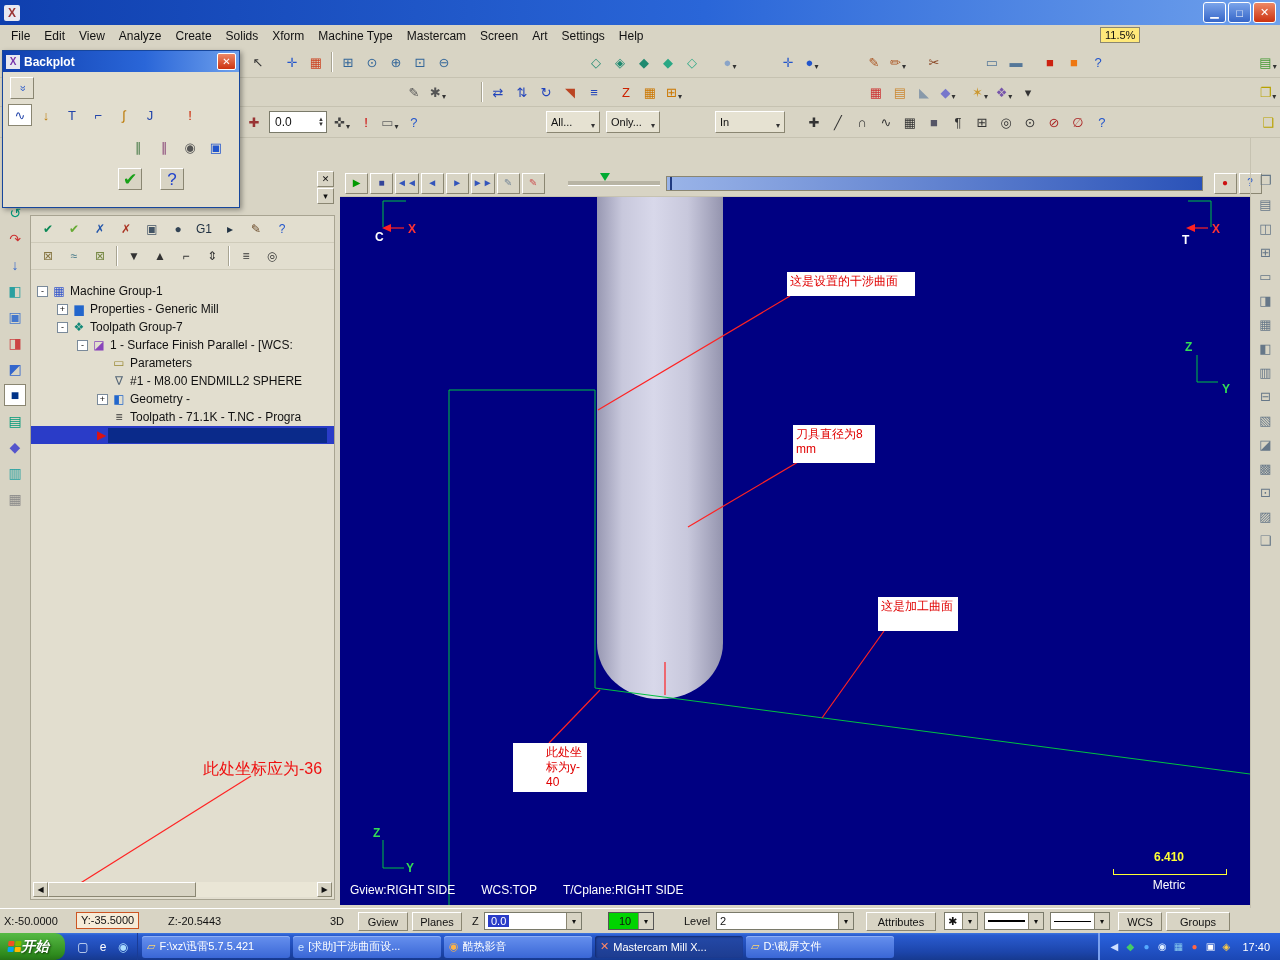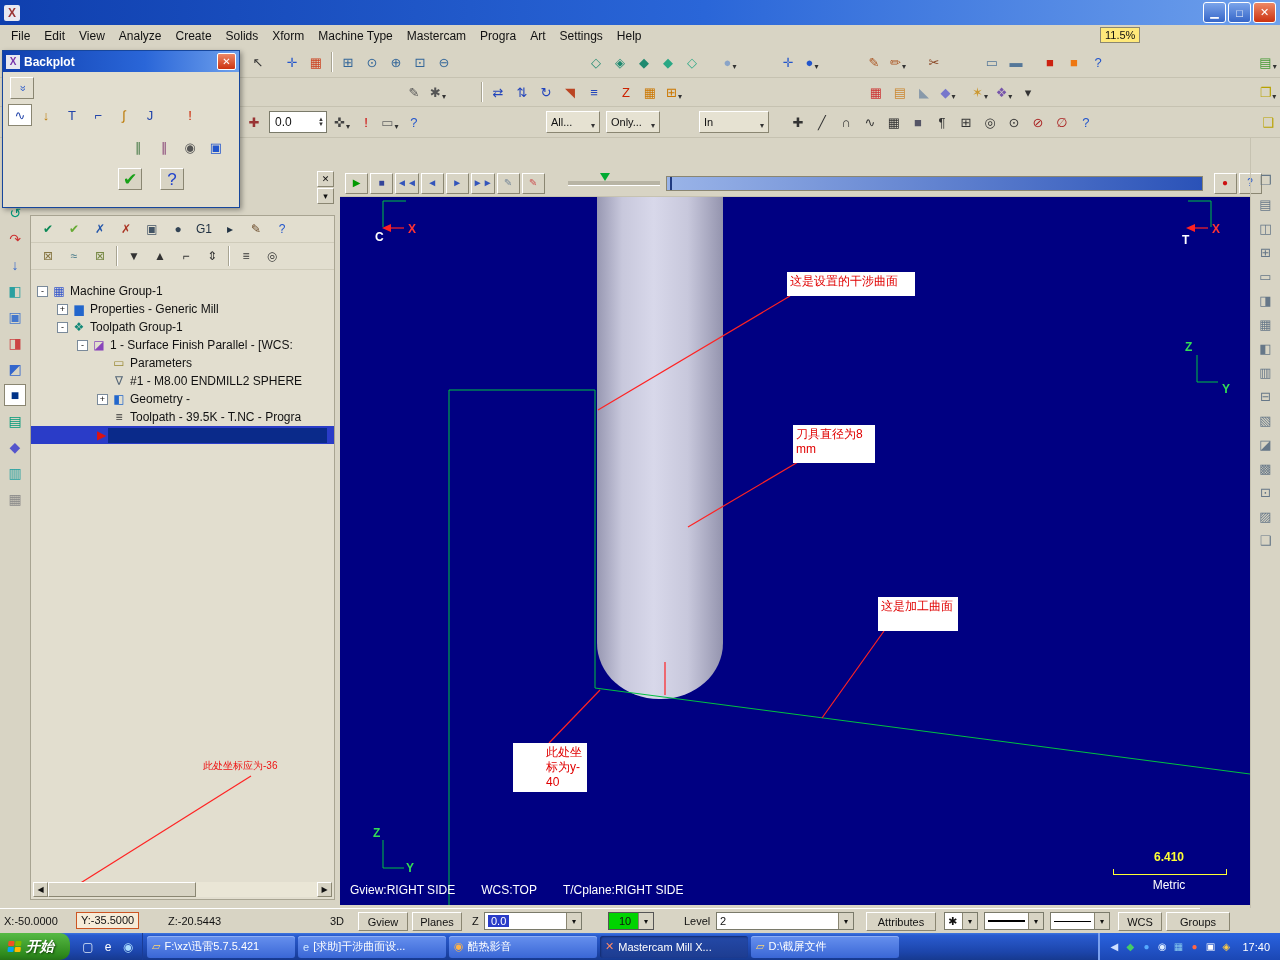--- a/index.html
+++ b/index.html
@@ -57,21 +57,21 @@
   .panel-tb{height:26px;display:flex;align-items:center;padding-left:4px;border-bottom:1px solid #cfcbba}
   .panel-tb .tb-btn{min-width:24px;height:22px;font-size:12px}
   .tree{padding-top:12px;font-size:12px}
   .tree-row{height:18px;display:flex;align-items:center;white-space:nowrap;overflow:hidden}
   .expander{width:11px;height:11px;border:1px solid #7a8a9a;background:#fff;font-size:9px;line-height:9px;
     text-align:center;margin-right:3px;flex:none;box-sizing:border-box}
   .expander.hidden{visibility:hidden}
   .tree-ico{width:16px;text-align:center;margin-right:3px;font-size:12px;flex:none}
   .sel-arrow{color:#dd1111;font-size:12px;margin-right:2px}
   .sel-bar{flex:1;height:15px;background:#0a2a8a;margin-right:4px}
-  .panel-note{position:absolute;left:172px;top:543px;color:#ee1111;font-size:10px;white-space:nowrap}
+  .panel-note{position:absolute;left:172px;top:543px;color:#ee1111;font-size:16px;white-space:nowrap}
   .panel-svg{position:absolute;left:0;top:0;width:303px;height:683px;pointer-events:none}
   .hscroll{position:absolute;left:2px;right:2px;bottom:2px;height:15px;background:#d0ccbc;display:flex;align-items:center}
   .hs-btn{width:15px;height:15px;background:#d8d4c4;border:1px solid;border-color:#fff #8a8672 #8a8672 #fff;
     font-size:8px;display:flex;align-items:center;justify-content:center;box-sizing:border-box}
   .hs-track{flex:1;height:15px;background:#eae6d6;position:relative}
   .hs-thumb{position:absolute;left:0;top:0;width:55%;height:15px;background:#d8d4c4;
     border:1px solid;border-color:#fff #8a8672 #8a8672 #fff;box-sizing:border-box}
   .panel-x{position:absolute;left:317px;top:33px;width:15px;height:14px;background:#d8d4c4;
     border:1px solid;border-color:#fff #8a8672 #8a8672 #fff;font-size:9px;display:flex;align-items:center;justify-content:center}
   .panel-pin{top:50px}
@@ -134,21 +134,21 @@
   .sel{background:#2a3cc8;color:#fff;padding:0 3px}
   .dd2{width:14px;height:100%;background:#d8d4c4;border-left:1px solid #8a8672;font-size:8px;
     display:flex;align-items:center;justify-content:center;flex:none}
   .sb-grid{position:absolute;left:608px;top:3px;width:46px;height:18px;background:#00d400;border:1px solid #555;
     display:flex;align-items:center;justify-content:space-between;padding-left:10px;box-sizing:border-box}
   .hline{flex:1;height:0;border-top:2px solid #000;margin-right:3px}
   .hline.thin{border-top-width:1px}
   
   .taskbar{position:absolute;top:933px;left:0;width:1280px;height:27px;display:flex;align-items:stretch;
     background:linear-gradient(180deg,#3f77e0 0%,#2a5cd0 8%,#1c45ab 70%,#16398f 100%);z-index:40}
-  .start-btn{display:flex;align-items:center;gap:5px;padding:0 16px 0 8px;color:#fff;font-style:italic;
+  .start-btn{display:flex;align-items:center;padding:0 16px 0 8px;color:#fff;font-style:italic;
     font-weight:bold;font-size:14px;text-shadow:1px 1px 2px #14400a;border-radius:0 10px 10px 0;
     background:linear-gradient(180deg,#57ba45,#2e8a1d 80%,#257317)}
   .win-flag{display:grid;grid-template-columns:6px 6px;grid-gap:1px;transform:skewX(-6deg)}
   .win-flag i{width:6px;height:5px;display:block;border-radius:1px}
   .wf1{background:#f25022}.wf2{background:#7fba00}.wf3{background:#00a4ef}.wf4{background:#ffb900}
   .quick{display:flex;align-items:center;padding:0 4px;border-right:1px solid #1a3c96;margin-left:4px}
   .quick .tb-btn{min-width:18px;border:none;background:transparent;font-size:12px}
   .tasks{display:flex;align-items:center;gap:3px;padding:2px 4px;flex:1;min-width:0}
   .task{width:148px;height:22px;border-radius:3px;background:linear-gradient(180deg,#6690ee,#3a67d6);
     box-shadow:inset 0 1px 0 #8fb0f4;display:flex;align-items:center;gap:4px;padding:0 5px;color:#fff;
@@ -176,21 +176,21 @@
 <div class="menubar">
     <span class="menu-item">File</span>
     <span class="menu-item">Edit</span>
     <span class="menu-item">View</span>
     <span class="menu-item">Analyze</span>
     <span class="menu-item">Create</span>
     <span class="menu-item">Solids</span>
     <span class="menu-item">Xform</span>
     <span class="menu-item">Machine Type</span>
     <span class="menu-item">Mastercam</span>
-    <span class="menu-item">Progra</span>
+    <span class="menu-item">Screen</span>
     <span class="menu-item">Art</span>
     <span class="menu-item">Settings</span>
     <span class="menu-item">Help</span>
   </div>
 
 <div class="toolbar row1">
   <span class="inline">
       <span class="tb-btn">
         <span class="glyph" style="color: rgb(51, 51, 51);">↖</span>
       </span>
@@ -387,21 +387,21 @@
       </span>
     </span>
   <span class="tb-select" style="margin-left:120px">
     <span>All...</span>
       <span class="dd">▾</span>
   </span>
   <span class="tb-select">
     <span>Only...</span>
       <span class="dd">▾</span>
   </span>
-  <span class="tb-select" style="margin-left:36px;min-width:60px">
+  <span class="tb-select" style="margin-left:52px;min-width:60px">
     <span>In</span>
       <span class="dd">▾</span>
   </span>
   <span class="inline" style="margin-left:14px">
       <span class="tb-btn">
         <span class="glyph" style="color: rgb(51, 51, 51);">✚</span>
       </span>
       <span class="tb-btn">
         <span class="glyph" style="color: rgb(51, 51, 51);">╱</span>
       </span>
@@ -560,21 +560,21 @@
           <span class="tree-label">Machine Group-1</span>
         </div>
         <div class="tree-row" style="padding-left: 26px;">
           <span class="expander">+</span>
           <span class="tree-ico" style="color: rgb(34, 102, 204);">▆</span>
           <span class="tree-label">Properties - Generic Mill</span>
         </div>
         <div class="tree-row" style="padding-left: 26px;">
           <span class="expander">-</span>
           <span class="tree-ico" style="color: rgb(17, 136, 119);">❖</span>
-          <span class="tree-label">Toolpath Group-1</span>
+          <span class="tree-label">Toolpath Group-7</span>
         </div>
         <div class="tree-row" style="padding-left: 46px;">
           <span class="expander">-</span>
           <span class="tree-ico" style="color: rgb(136, 68, 187);">◪</span>
           <span class="tree-label">1 - Surface Finish Parallel - [WCS: </span>
         </div>
         <div class="tree-row" style="padding-left: 66px;">
           <span class="expander hidden"></span>
           <span class="tree-ico" style="color: rgb(153, 136, 51);">▭</span>
           <span class="tree-label">Parameters</span>
@@ -585,21 +585,21 @@
           <span class="tree-label">#1 - M8.00 ENDMILL2 SPHERE</span>
         </div>
         <div class="tree-row" style="padding-left: 66px;">
           <span class="expander">+</span>
           <span class="tree-ico" style="color: rgb(34, 102, 204);">◧</span>
           <span class="tree-label">Geometry -</span>
         </div>
         <div class="tree-row" style="padding-left: 66px;">
           <span class="expander hidden"></span>
           <span class="tree-ico" style="color: rgb(51, 51, 51);">≡</span>
-          <span class="tree-label">Toolpath - 39.5K - T.NC - Progra</span>
+          <span class="tree-label">Toolpath - 71.1K - T.NC - Progra</span>
         </div>
         <div class="tree-row sel" style="padding-left: 66px;">
           <span class="sel-arrow">▶</span>
           <span class="sel-bar"></span>
         </div>
       </div>
     <span class="panel-note">此处坐标应为-36</span>
     <svg class="panel-svg" viewBox="0 0 303 683">
       <line id="panel-leader" stroke="#ff2222" stroke-width="1.2" x1="220" y1="560" x2="32" y2="678"></line>
     </svg>

